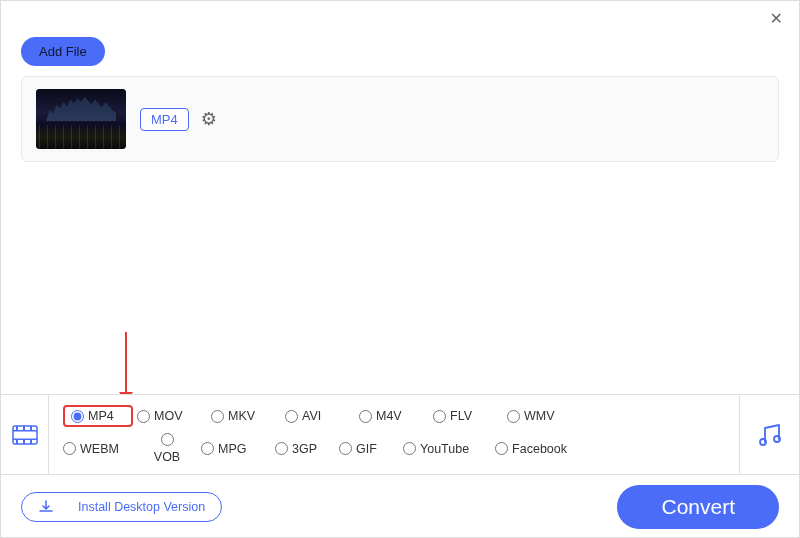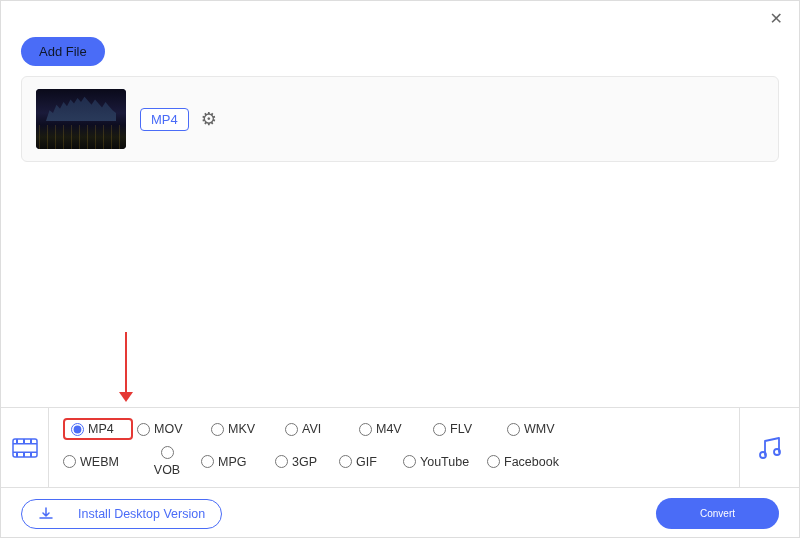--- a/index.html
+++ b/index.html
@@ -242,21 +242,21 @@
       padding: 6px 16px;
       font-size: 12.5px;
       cursor: pointer;
     }
     .convert-btn {
       background: #4a6cf7;
       color: #fff;
       border: none;
       border-radius: 22px;
       padding: 10px 44px;
-      font-size: 10px;
+      font-size: 21px;
       font-weight: 500;
       cursor: pointer;
     }
 
     
     .app-container {
       display: flex;
       flex-direction: column;
       height: 538px;
     }
@@ -364,21 +364,21 @@
           <span>3GP</span>
         </label>
         <label class="format-radio" style="min-width:60px;">
           <input type="radio" name="format" value="gif" style="">
           <span>GIF</span>
         </label>
         <label class="format-radio" style="min-width:80px;">
           <input type="radio" name="format" value="youtube" style="">
           <span>YouTube</span>
         </label>
-        <label class="format-radio" style="min-width:80px;">
+        <label class="format-radio" style="min-width:80px;justify-content:flex-end;">
           <input type="radio" name="format" value="facebook" style="">
           <span>Facebook</span>
         </label>
       </div>
     </div>
     <div class="format-sidebar">
 
       <svg width="30" height="30" viewBox="0 0 30 30" fill="none" xmlns="http://www.w3.org/2000/svg">
         <path d="M10 22V8l14-3v14" stroke="#4a6cf7" stroke-width="1.8" stroke-linecap="round" stroke-linejoin="round" fill="none"></path>
         <circle cx="8" cy="22" r="3" stroke="#4a6cf7" stroke-width="1.8" fill="none"></circle>

